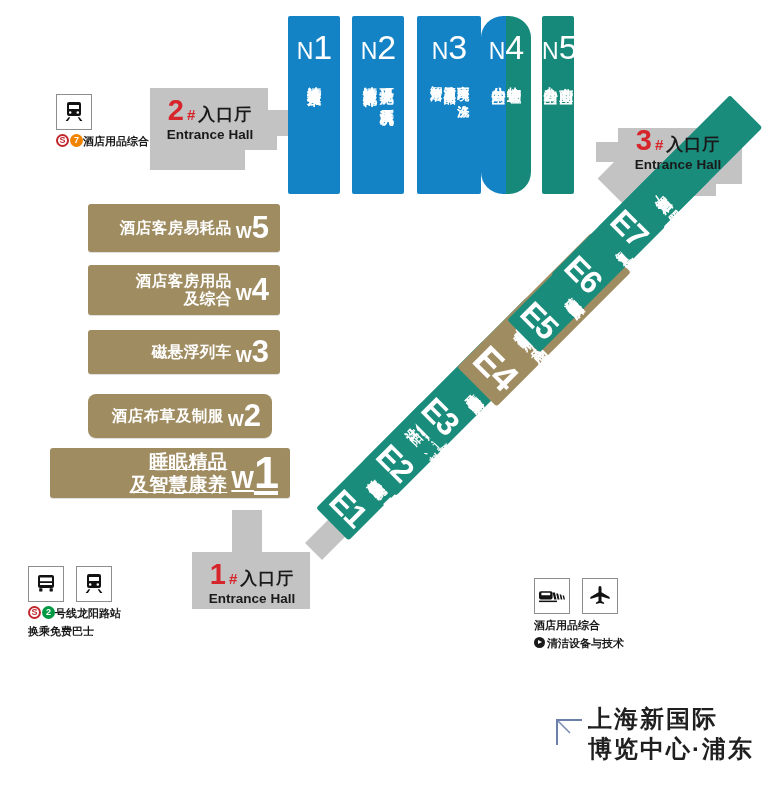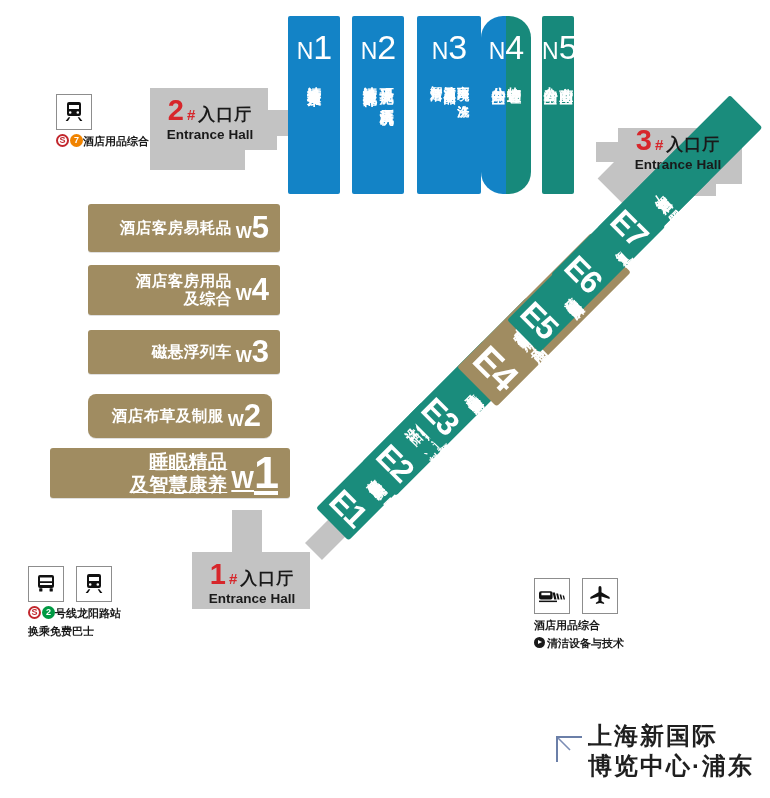--- a/index.html
+++ b/index.html
@@ -70,21 +70,21 @@
                  font-size:9px;font-weight:700;color:#c2272d;text-align:center;line-height:13px;}
   .numbadge{width:13px;height:13px;border-radius:50%;display:inline-flex;
             align-items:center;justify-content:center;font-size:9px;font-weight:700;color:#fff;}
   .arrowdot{display:inline-block;width:11px;height:11px;border-radius:50%;
             background:#1a1a1a;position:relative;vertical-align:-1px;margin-right:2px;}
   .arrowdot::after{content:"";position:absolute;left:4px;top:3px;
                    border-left:4px solid #fff;border-top:2.5px solid transparent;
                    border-bottom:2.5px solid transparent;}
 
   
-  .logo{position:absolute;right:16px;bottom:18px;display:flex;align-items:center;gap:0;}
+  .logo{position:absolute;right:16px;bottom:35px;display:flex;align-items:center;gap:0;}
   .logo .mark{width:34px;height:34px;position:relative;}
   .logo .mark::before{content:"";position:absolute;left:2px;top:2px;width:26px;height:2px;
                       background:#6b7fa8;transform:rotate(0deg);}
   .logo .mark::after{content:"";position:absolute;left:2px;top:2px;width:2px;height:26px;
                      background:#6b7fa8;}
   .logo .ltext{font-size:24px;font-weight:700;color:#1f1f1f;line-height:1.22;
                letter-spacing:2px;white-space:pre-line;}
 </style>
 </head>
 <body>

